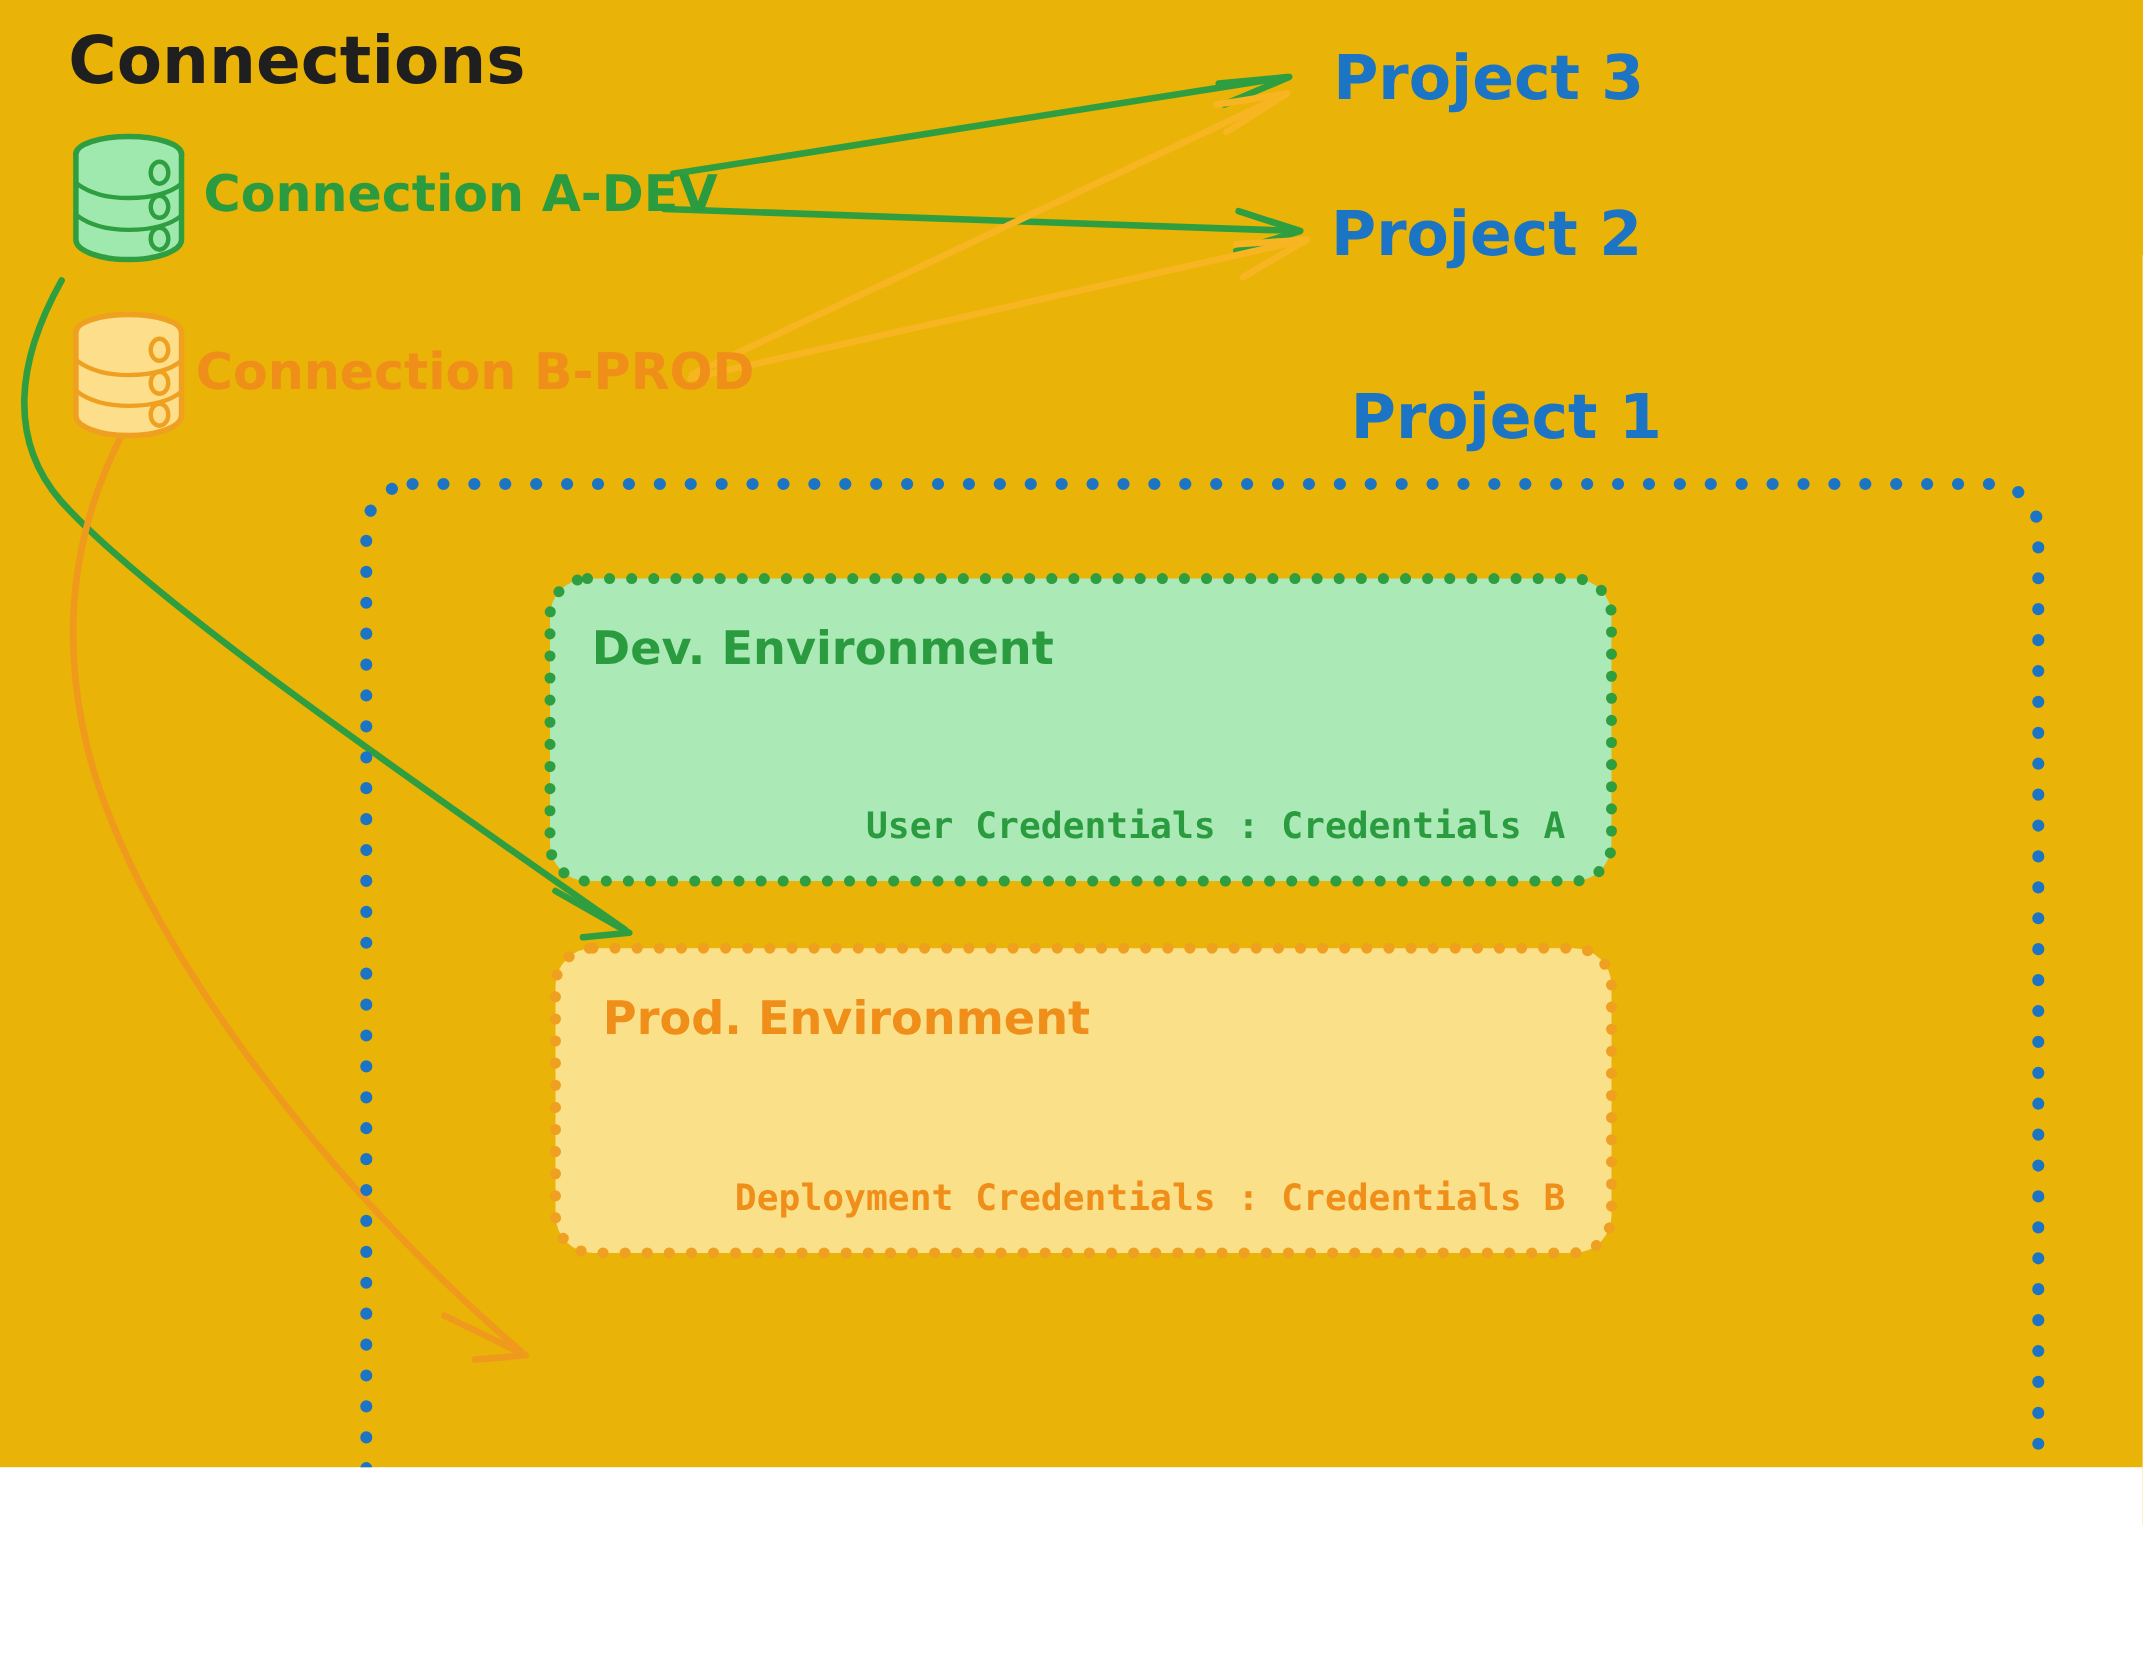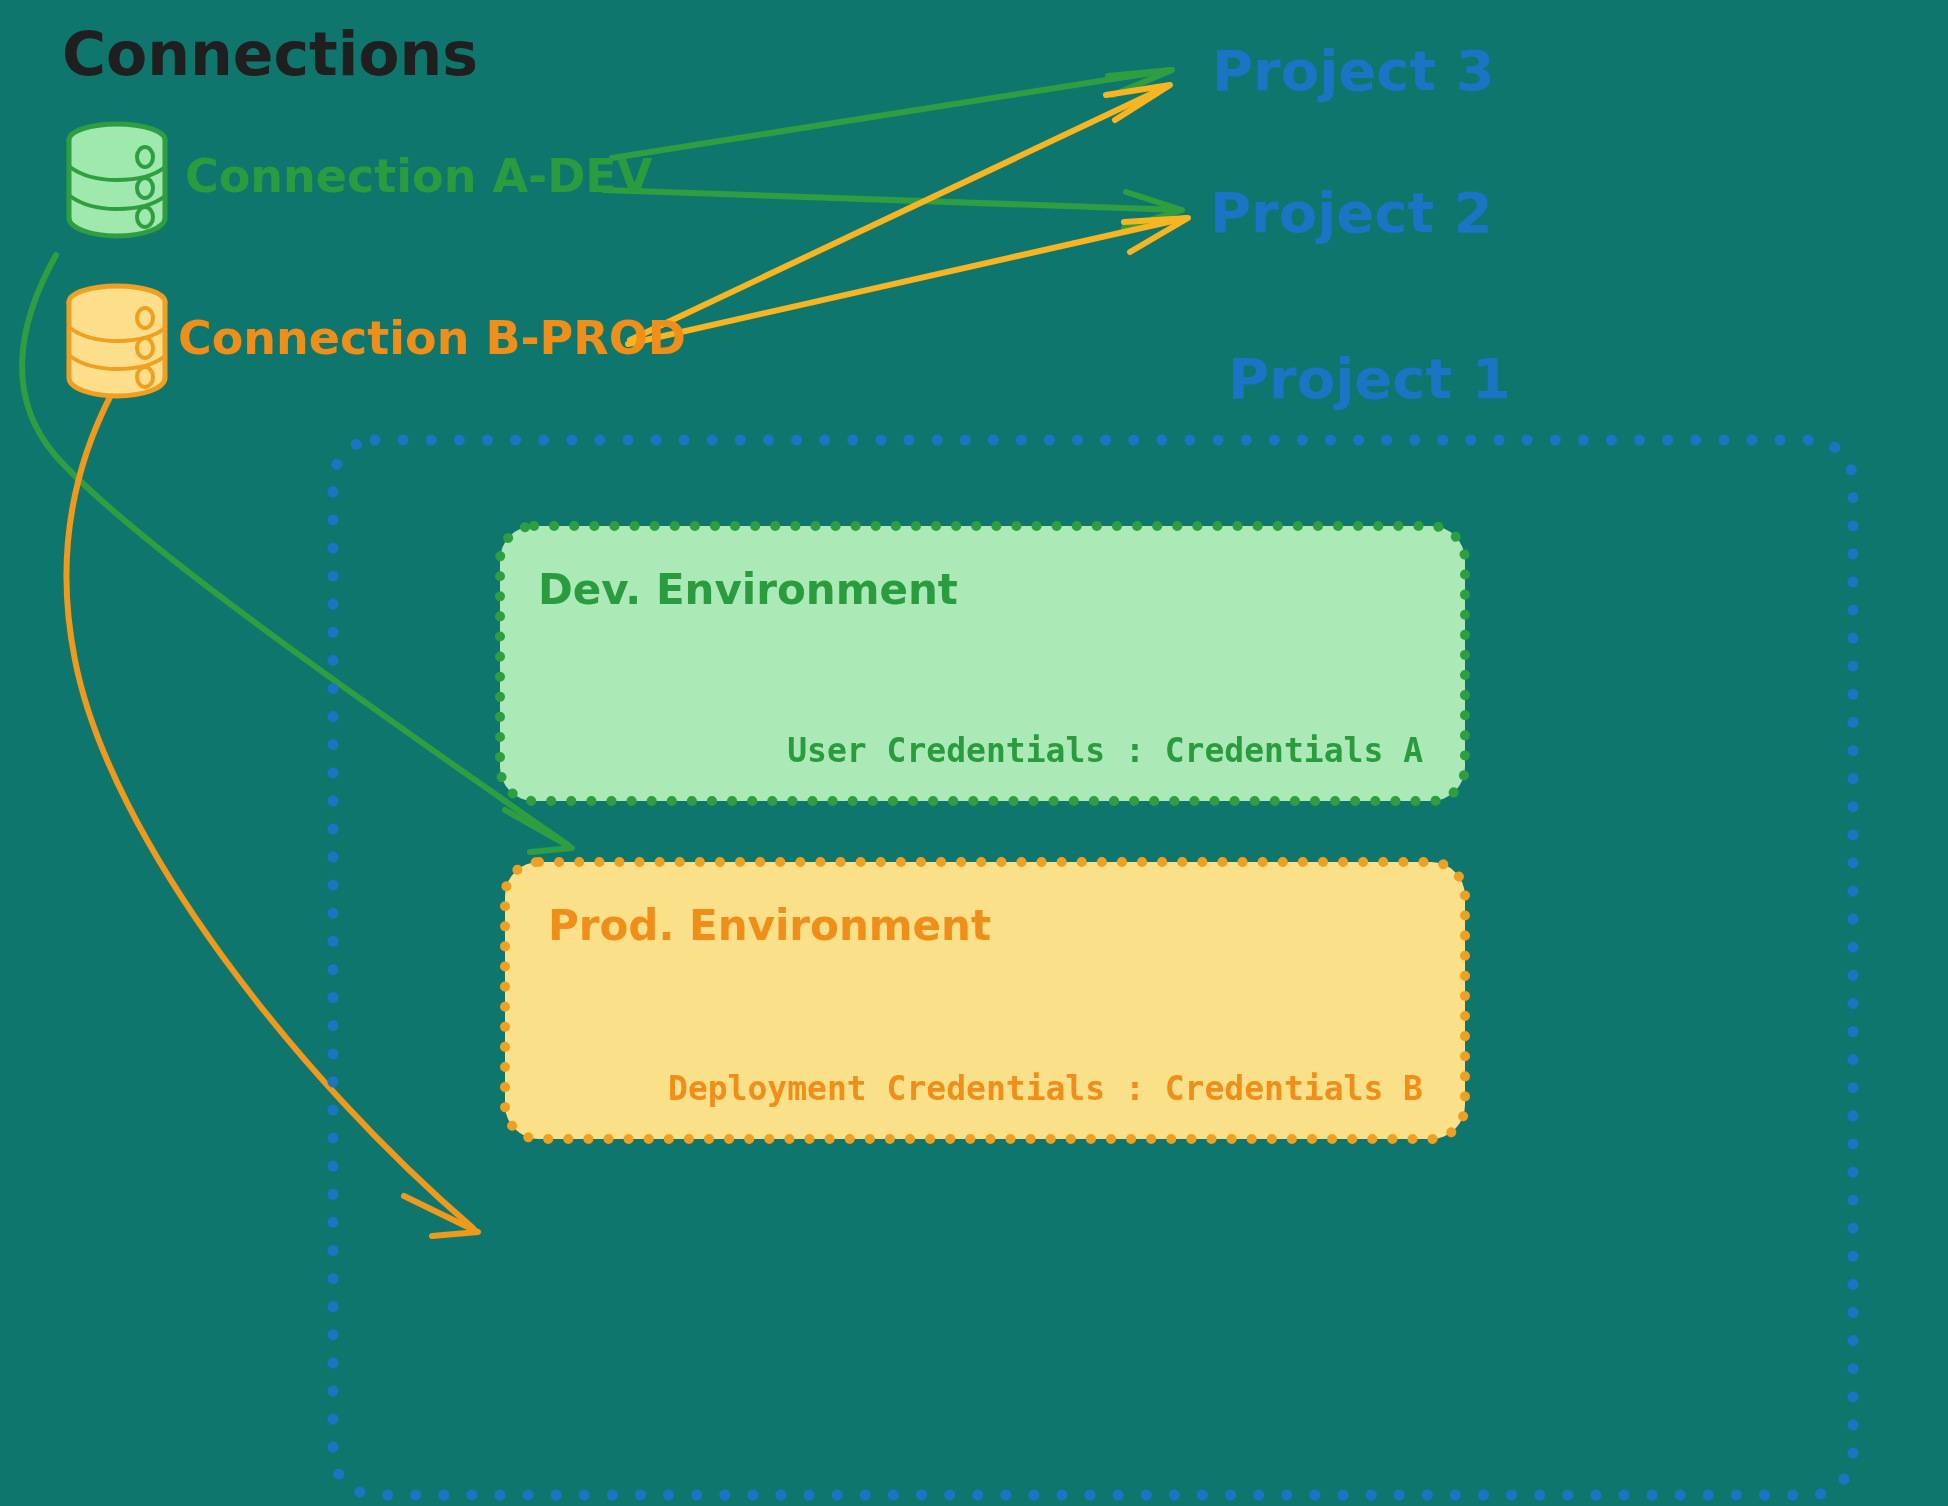--- a/index.html
+++ b/index.html
@@ -6,22 +6,22 @@
     margin: 0;
     padding: 0;
     background: #ffffff;
   }
   body {
     font-family: "DejaVu Sans", sans-serif;
   }
   #stage {
     position: relative;
     width: 1948px;
-    height: 1506px;
-    background: #0f766e;
+    height: 1334px;
+    background: #eab308;
     overflow: hidden;
   }
   svg.layer {
     position: absolute;
     left: 0;
     top: 0;
     width: 1948px;
     height: 1506px;
   }
   .hand {

